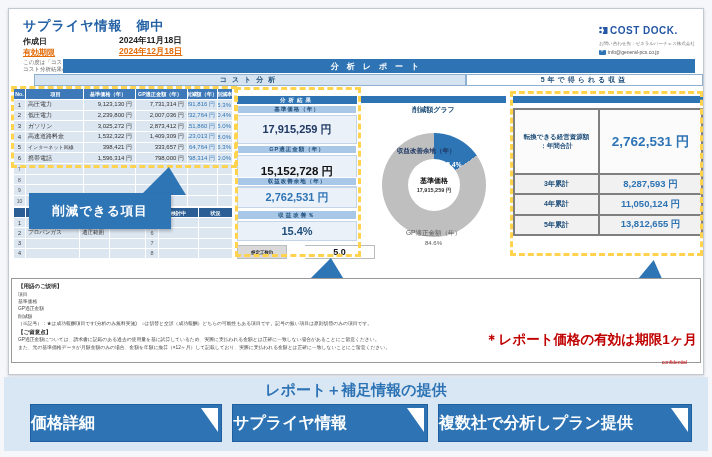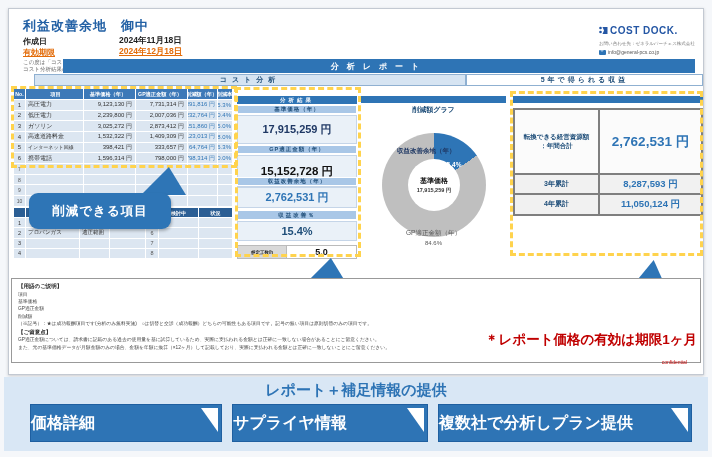--- a/index.html
+++ b/index.html
@@ -99,21 +99,21 @@
   .fbtn .flag{position:absolute;right:3px;top:3px;width:17px;height:24px;background:#fff;
               clip-path:polygon(0 0,100% 0,100% 100%);}
 </style>
 </head>
 <body>
 
 <div class="screen">
 
   <div class="doc">
 
-    <div class="abs recipient">利益改善余地　御中</div>
+    <div class="abs recipient">サプライヤ情報　御中</div>
     <div class="abs lbl" style="left:14px;top:27px;">作成日</div>
     <div class="abs val" style="left:110px;top:26px;">2024年11月18日</div>
     <div class="abs lbl orange" style="left:14px;top:38px;">有効期限</div>
     <div class="abs val orange" style="left:110px;top:37px;">2024年12月18日</div>
     <div class="abs greet" style="left:14px;top:50px;">この度は「コストドック」サービスをご利用いただきありがとうございました。</div>
     <div class="abs greet" style="left:14px;top:57px;">コスト分析結果のレポートをご案内させていただきます。</div>
 
     <div class="abs logo">
       <svg width="9" height="9" viewBox="0 0 9 9">
           <circle cx="1.5" cy="2" r="1.3" fill="#2456A4"></circle>
@@ -274,21 +274,21 @@
     <div class="abs band title" style="top:87px;height:8px;">分析結果</div>
     <div class="abs band label" style="top:96px;height:9px;">基準価格（年）</div>
     <div class="abs band value" style="top:106px;height:29px;font-size:11px;font-weight:600;color:#1F3864;">17,915,259 円</div>
     <div class="abs band label" style="top:136px;height:9px;">GP適正金額（年）</div>
     <div class="abs band value" style="top:146px;height:32px;font-size:11.5px;font-weight:bold;color:#111;">15,152,728 円</div>
     <div class="abs band label" style="top:168px;height:9px;">収益改善余地（年）</div>
     <div class="abs band value" style="top:178px;height:21px;font-size:11px;font-weight:bold;color:#2E74B5;">2,762,531 円</div>
     <div class="abs band label" style="top:201px;height:10px;letter-spacing:2px;">収益改善％</div>
     <div class="abs band value" style="top:212px;height:20px;font-size:11px;font-weight:bold;color:#1F4E79;">15.4%</div>
     <div class="abs hours-label" style="left:228px;top:236px;width:50px;height:14px;">想定工数/h</div>
-    <div class="abs hours-value" style="left:278px;top:236px;width:70px;height:14px;">5.0</div>
+    <div class="abs hours-value" style="left:296px;top:236px;width:70px;height:14px;">5.0</div>
 
     <div class="abs chart-bar"></div>
     <div class="abs chart-title">削減額グラフ</div>
     <div class="abs donut" style="background: conic-gradient(rgb(46, 117, 182) 0deg, rgb(46, 117, 182) 15.4%, rgb(191, 191, 191) 15.4%, rgb(191, 191, 191) 100%);"></div>
     <div class="abs hole">
       <div class="cl">基準価格</div>
       <div class="cv">17,915,259 円</div>
     </div>
     <div class="abs slice-label">収益改善余地（年）</div>
     <div class="abs slice-pct">15.4%</div>
@@ -305,28 +305,32 @@
         <div class="fy-cell fy-main-v">2,762,531 円</div>
       </div>
       <div class="fy-row">
         <div class="fy-cell fy-l">3年累計</div>
         <div class="fy-cell fy-v">8,287,593 円</div>
       </div>
       <div class="fy-row">
         <div class="fy-cell fy-l">4年累計</div>
         <div class="fy-cell fy-v">11,050,124 円</div>
       </div>
+      <div class="fy-row">
+        <div class="fy-cell fy-l">5年累計</div>
+        <div class="fy-cell fy-v">13,812,655 円</div>
+      </div>
     </div>
 
     <div class="abs dash" style="left:2px;top:77px;width:226px;height:82px;"></div>
     <div class="abs dash" style="left:226px;top:78px;width:126px;height:170px;"></div>
     <div class="abs dash" style="left:501px;top:82px;width:193px;height:165px;"></div>
 
     <div class="abs arrow" style="left:132px;top:158px;width:45px;height:28px;clip-path:polygon(62% 0,0 100%,100% 100%);"></div>
-    <div class="abs callout" style="left:20px;top:184px;width:142px;height:36px;border-radius:9px;">
+    <div class="abs callout" style="left:20px;top:184px;width:142px;height:36px;">
       <span style="font-size:12.5px;font-weight:bold;letter-spacing:1px;">削減できる項目</span>
     </div>
 
     <div class="abs arrow" style="left:294px;top:249px;width:45px;height:28px;clip-path:polygon(62% 0,0 100%,100% 100%);"></div>
     <div class="abs callout" style="left:208px;top:275px;width:144px;height:36px;">
       <span style="font-size:12.5px;font-weight:bold;">削減余地＆工数</span>
       <span style="font-size:9.5px;font-weight:bold;">コスト削減できる数値</span>
     </div>
 
     <div class="abs arrow" style="left:620px;top:251px;width:38px;height:30px;clip-path:polygon(65% 0,0 100%,100% 100%);"></div>

